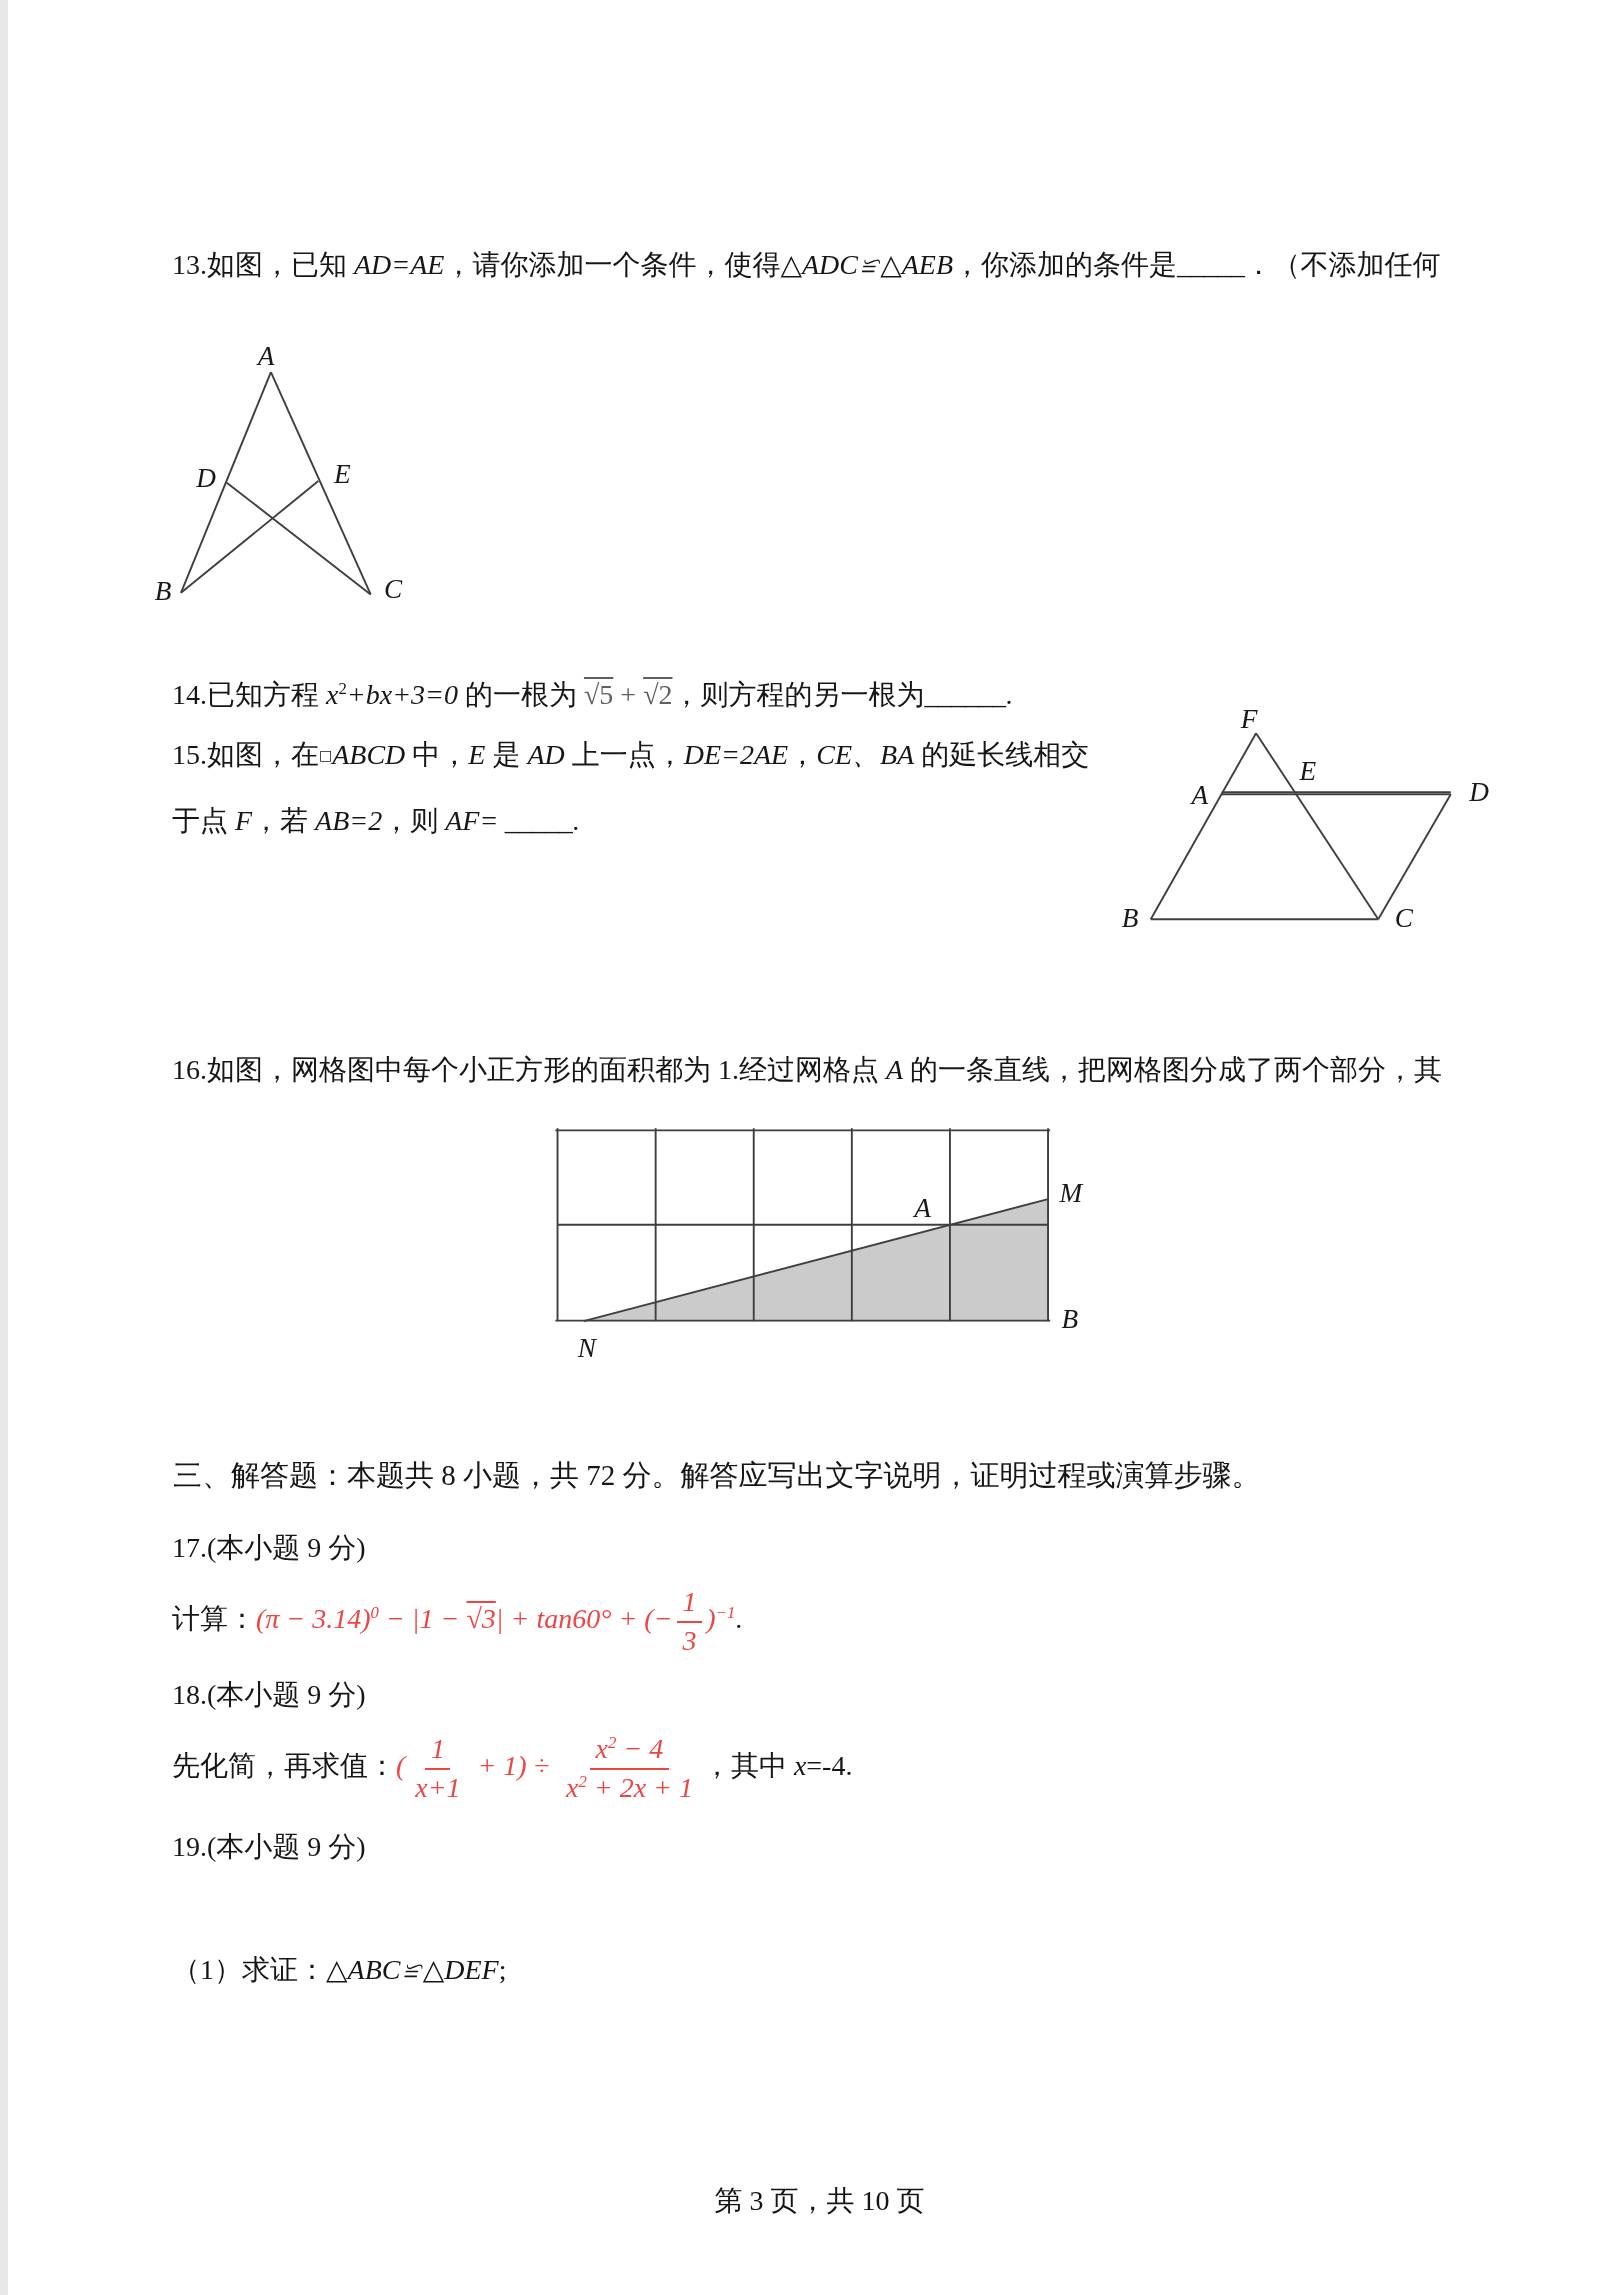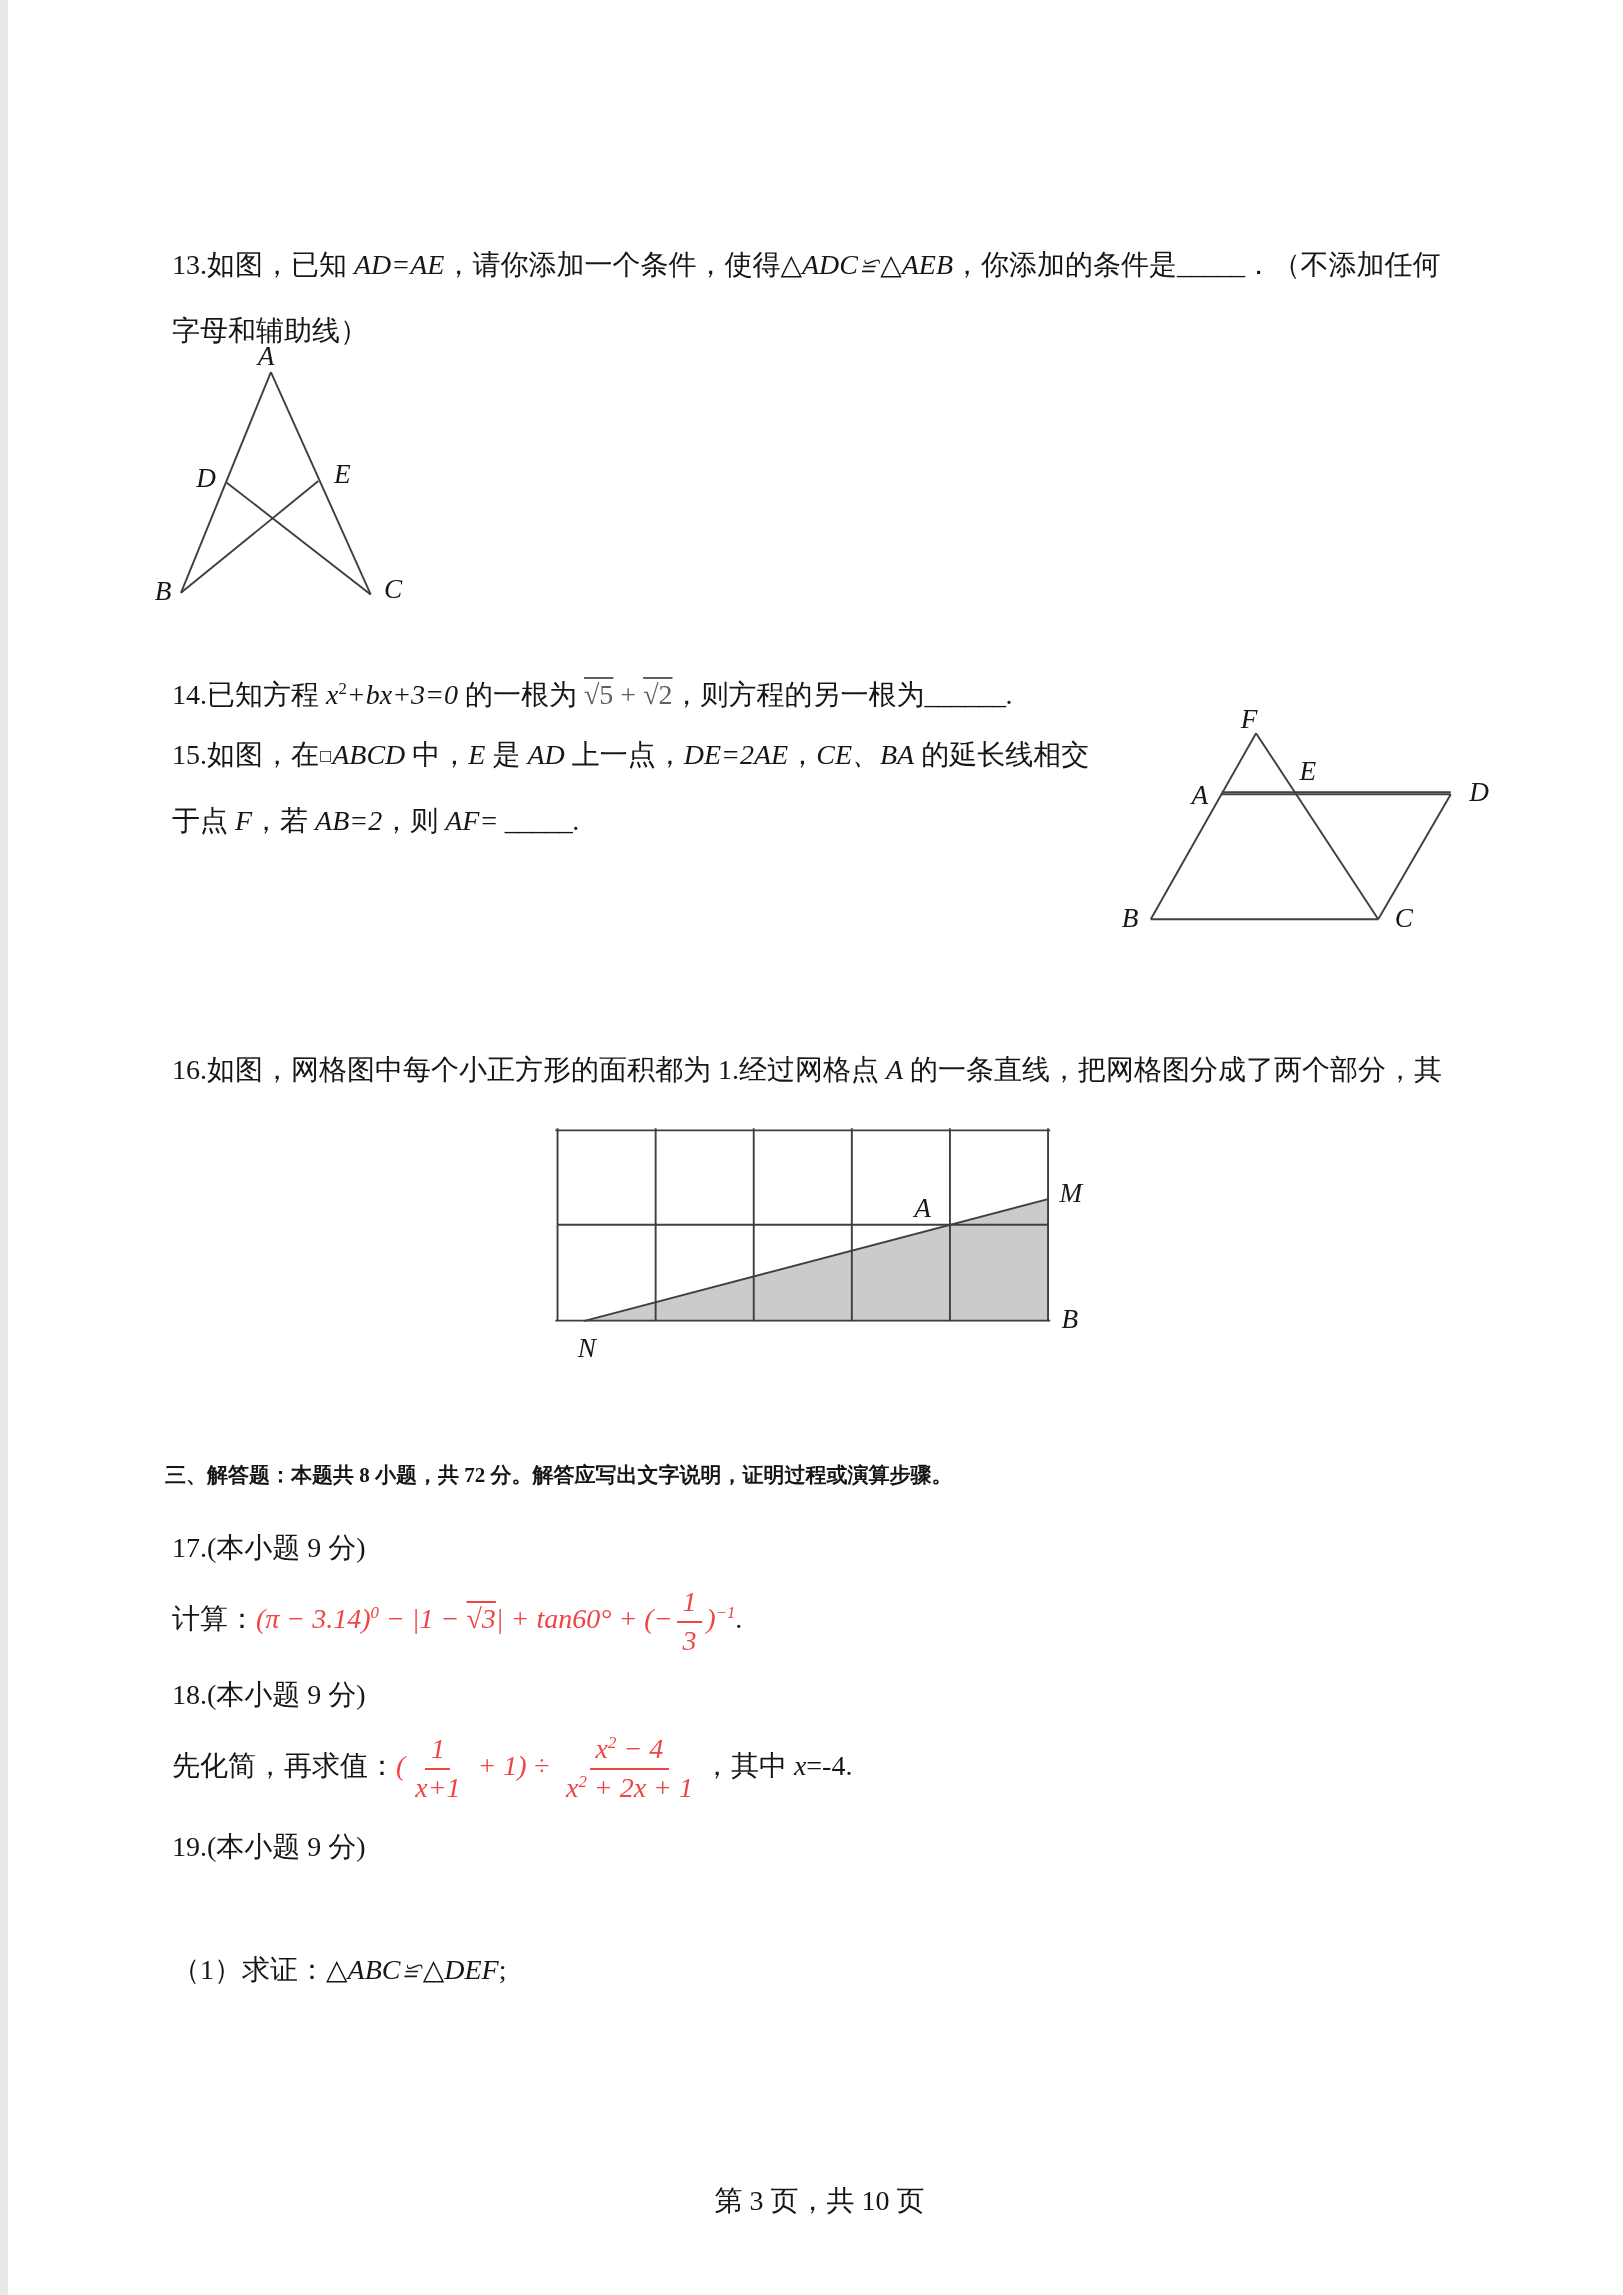--- a/index.html
+++ b/index.html
@@ -5,21 +5,21 @@
   html,body { margin:0; padding:0; background:#e8e8e8; }
   .page {
     position:relative; width:1623px; height:2295px; background:#ffffff;
     overflow:hidden; font-family:"Liberation Serif","DejaVu Serif",serif;
     color:#161616;
     margin-left:8px;
   }
   .line { position:absolute; left:136px; font-size:28px; line-height:34px; white-space:pre; }
   .t  { font-style:normal; }
   .mi { font-style:italic; }
-  .bold { font-weight:bold; font-size:21px; }
+  .bold { font-weight:normal; font-size:29px; }
   .blank { letter-spacing:-0.5px; }
   .gmath { color:#ef4444; font-style:italic; }
   .rad { color:#5f5f5f; }
   .sqrt { text-decoration:overline; }
   .psym { font-size:0.5em; vertical-align:0.32em; font-family:"DejaVu Sans",sans-serif; font-style:normal; }
   .sup { font-size:0.6em; vertical-align:0.62em; }
   .frac { display:inline-flex; flex-direction:column; align-items:center; vertical-align:middle;
           text-align:center; line-height:1.08; margin:0 4.4px; white-space:pre; }
   .frac .num { padding:0 5.5px 3.3px; border-bottom:2.2px solid currentColor; }
   .frac .den { padding:3.3px 5.5px 0; }
@@ -29,23 +29,20 @@
               font-size:50px; fill:#181818; text-anchor:middle; }
   .footer { position:absolute; left:0; top:2182px; width:100%; text-align:center; font-size:28px; color:#141414; }
 </style>
 </head>
 <body>
 
 <div class="page">
 
   <div class="line" style="top:214px">
     <span class="t">13.如图，已知 </span><span class="mi">AD=AE</span><span class="t">，请你添加一个条件，使得</span><span class="mi">△ADC≌△AEB</span><span class="t">，你添加的条件是</span><span class="blank">_____</span><span class="t">．（不添加任何</span>
-  </div>
-  <div class="line" style="top:280px">
-    <span class="t">字母和辅助线）</span>
   </div>
 
   <svg class="fig" style="left:131px;top:330px" width="278" height="289" viewBox="240 605 510 530">
     <line x1="482" y1="682" x2="317" y2="1087"></line>
     <line x1="482" y1="682" x2="665" y2="1090"></line>
     <line x1="401" y1="885" x2="665" y2="1090"></line>
     <line x1="569" y1="882" x2="317" y2="1087"></line>
     <text x="473" y="670">A</text>
     <text x="363" y="893">D</text>
     <text x="613" y="886">E</text>

